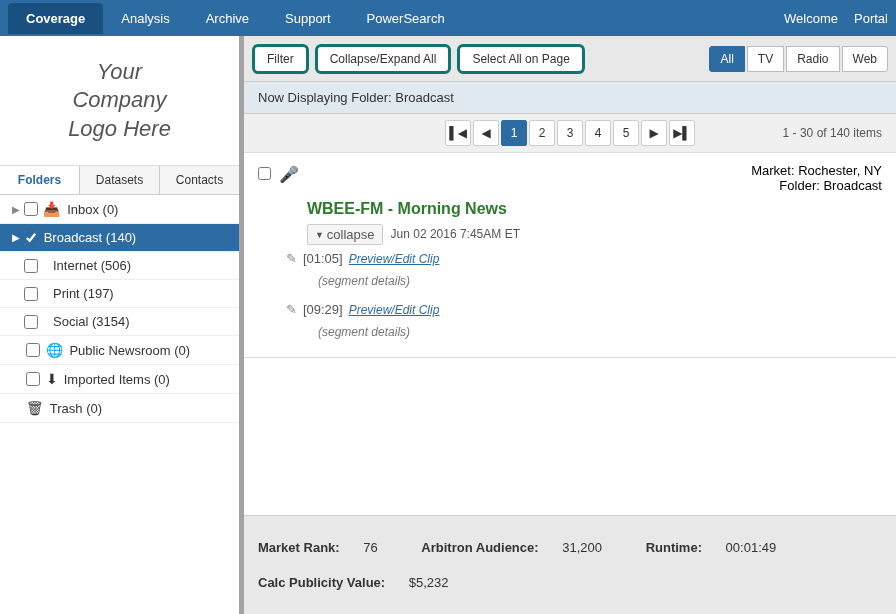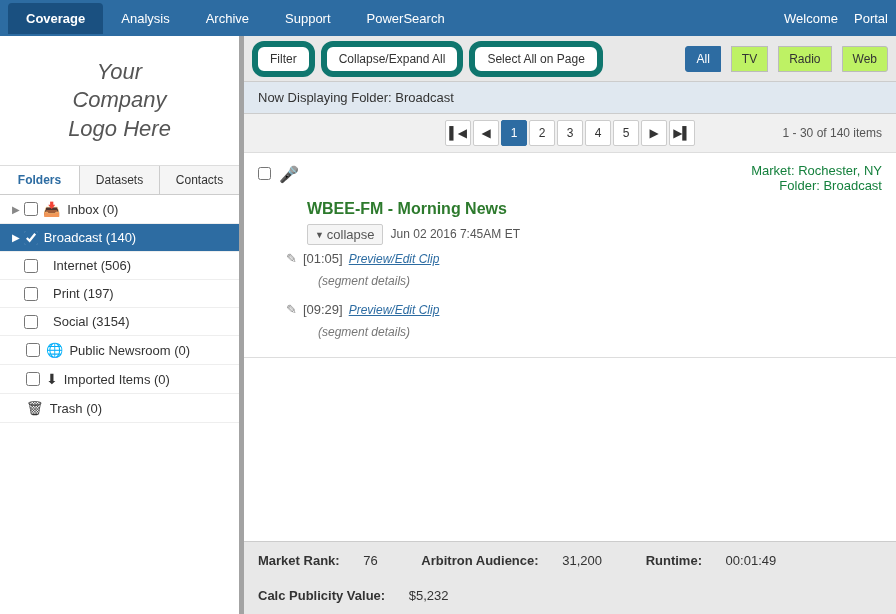--- a/index.html
+++ b/index.html
@@ -100,31 +100,31 @@
       background: #e8e8e8;
       border-bottom: 1px solid #ccc;
       display: flex;
       align-items: center;
       padding: 6px 8px;
       gap: 6px;
       height: 46px;
     }
     .toolbar-btn {
       background: #fff;
-      border: 6px solid #0f766e;
+      border: 3px solid #0f766e;
       padding: 5px 12px;
-      border-radius: 12px;
+      border-radius: 6px;
       cursor: pointer;
       font-size: 12px;
       color: #333;
       white-space: nowrap;
     }
-    .filter-tabs { display: flex; margin-left: auto; gap: 10px; padding-left: 44px; }
+    .filter-tabs { display: flex; margin-left: auto; gap: 2px; padding-left: 44px; }
     .filter-tab {
-      background: #bef264;
+      background: #ffffff;
       border: 1px solid #bbb;
       padding: 5px 10px;
       cursor: pointer;
       font-size: 12px;
       color: #333;
     }
     .filter-tab:first-child { border-radius: 3px 0 0 3px; }
     .filter-tab:last-child { border-radius: 0 3px 3px 0; }
     .filter-tab.active { background: #2d6ca2; color: #fff; border-color: #2d6ca2; }
 
@@ -173,21 +173,21 @@
       gap: 8px;
     }
     .item-checkbox { margin-top: 4px; }
     .mic-icon { color: #888; font-size: 16px; margin-top: 2px; }
     .item-title {
       font-size: 16px;
       color: #2d7a2d;
       font-weight: bold;
       flex: 1;
     }
-    .item-meta-right { text-align: right; font-size: 12px; color: #15803d; white-space: nowrap; margin-left: 27px; }
+    .item-meta-right { text-align: right; font-size: 12px; color: #000000; white-space: nowrap; margin-left: 27px; }
     .item-date { font-size: 12px; color: #555; margin-top: 2px; }
     .collapse-btn {
       background: #f5f5f5;
       border: 1px solid #ccc;
       padding: 2px 7px;
       font-size: 11px;
       border-radius: 2px;
       cursor: pointer;
       color: #555;
       margin-top: 4px;
@@ -210,21 +210,21 @@
       padding: 6px 0 8px 60px;
       color: #777;
       font-size: 12px;
       font-style: italic;
     }
 
     
     .item-stats {
       background: #e8e8e8;
       border-top: 1px solid #ccc;
-      padding: 11px 14px;
+      padding: 24px 14px;
       font-size: 12px;
       color: #333;
     }
     .item-stats span { margin-right: 20px; }
     .item-stats .label { font-weight: bold; }
   </style>
 </head>
 <body>
 
 <div class="top-nav">

